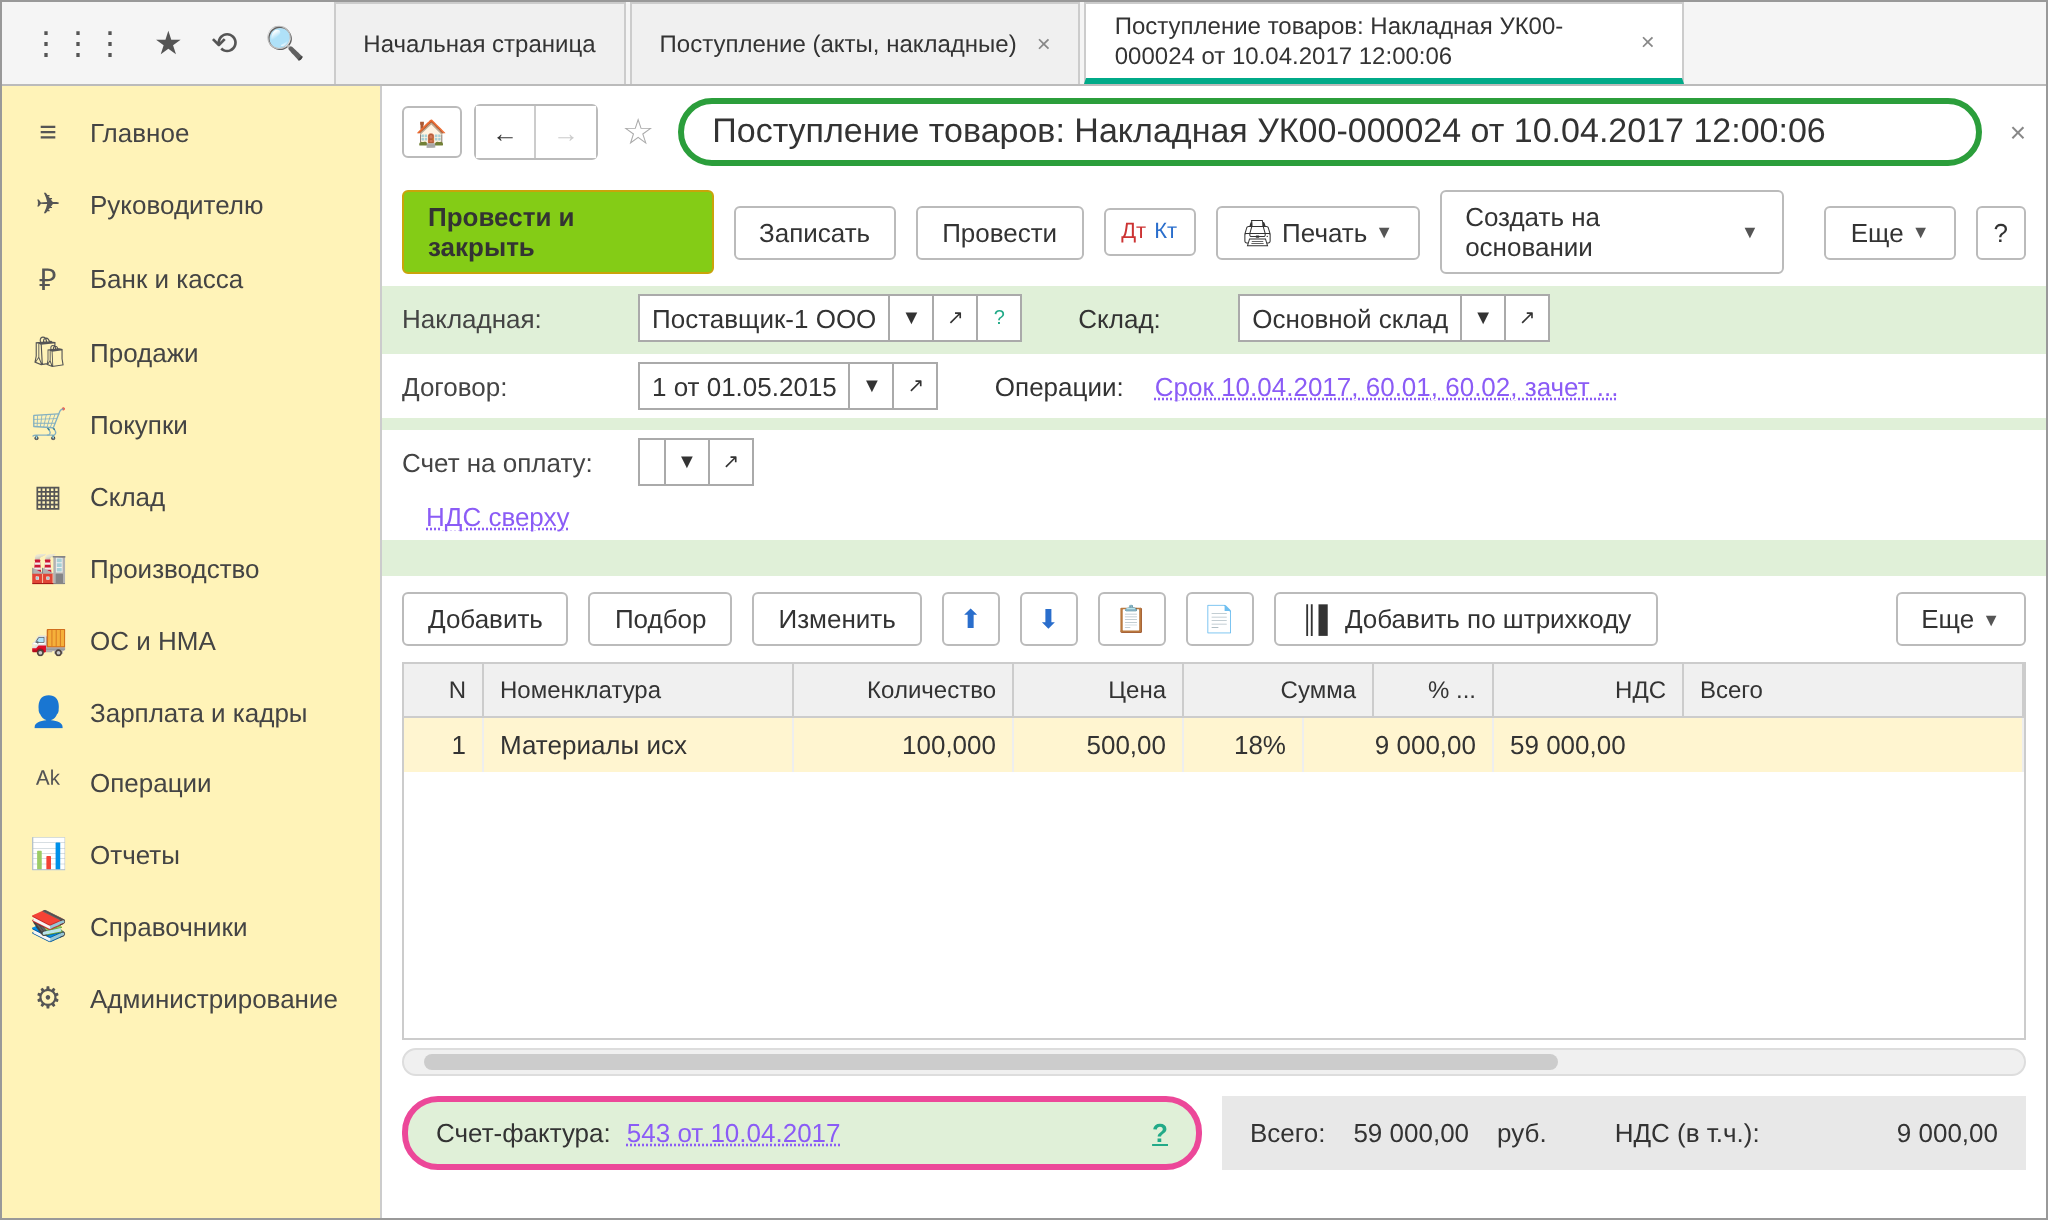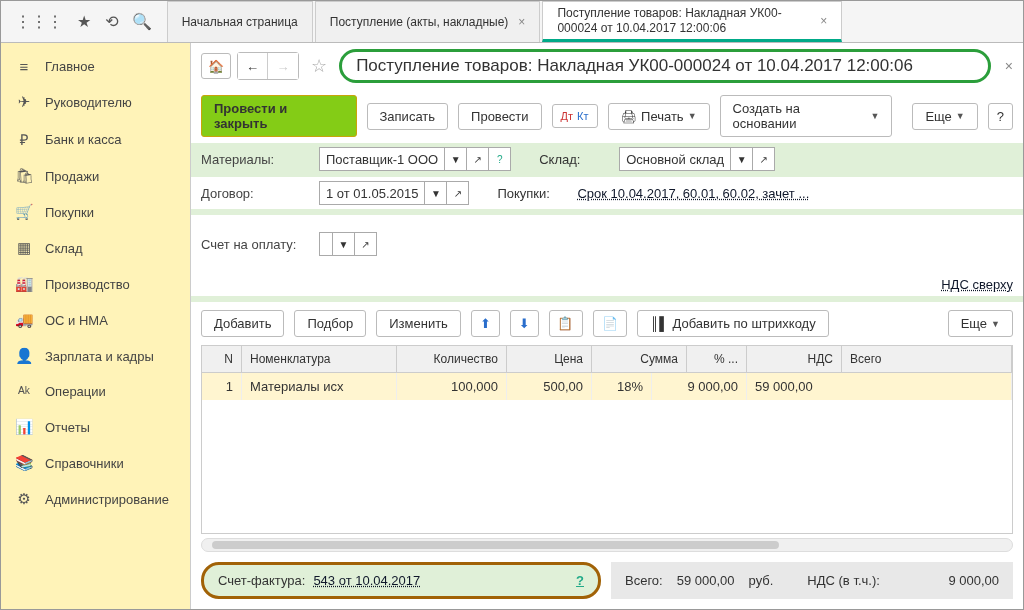--- a/index.html
+++ b/index.html
@@ -34,21 +34,21 @@
 .caret { font-size: 9px; color: #555; }
 
 .form-area { background: #e0f0d8; padding: 4px 10px 6px; display: flex; flex-direction: column; gap: 6px; }
 .form-row { display: flex; align-items: center; gap: 8px; }
 .label { width: 110px; color: #444; }
 .input { flex: 1; background: #fff; border: 1px solid #aaa; padding: 3px 6px; height: 24px; display: flex; align-items: center; }
 .input-grp { display: flex; align-items: flex-start; gap: 0; }
 .input-grp .input { max-width: 310px; }
 .icon-btn { width: 22px; height: 24px; border: 1px solid #aaa; border-left: none; background: #fff; display: flex; align-items: center; justify-content: center; font-size: 10px; cursor: pointer; }
 .right-col { margin-left: 20px; display: flex; align-items: center; gap: 10px; }
-.link { color: #0f172a; text-decoration: underline dotted; cursor: pointer; }
+.link { color: #8b5cf6; text-decoration: underline dotted; cursor: pointer; }
 
 .table-cmd { display: flex; align-items: center; gap: 10px; padding: 8px 10px; background: #fff; }
 .spacer { flex: 1; }
 
 .table { border: 1px solid #ccc; margin: 0 10px; }
 .thead, .trow { display: flex; }
 .thead { background: #f0f0f0; border-bottom: 1px solid #ccc; }
 .thead .cell { padding: 6px 8px; border-right: 1px solid #ccc; font-size: 12px; }
 .trow { background: #fff5d0; }
 .trow .cell { padding: 6px 8px; border-right: 1px solid #eee; }
@@ -59,21 +59,21 @@
 .c-sum { width: 95px; text-align: right; }
 .c-pct { width: 60px; text-align: right; }
 .c-nds { width: 95px; text-align: right; }
 .c-tot { flex: 1; }
 
 .table-body { height: 160px; background: #fff; }
 .hscroll { height: 14px; background: #f0f0f0; margin: 4px 10px 0; border: 1px solid #ddd; border-radius: 7px; position: relative; }
 .hscroll::before { content: ''; position: absolute; left: 10px; top: 2px; width: 70%; height: 8px; background: #ccc; border-radius: 4px; }
 
 .footer-area { display: flex; margin: 10px 10px 0; gap: 10px; }
-.invoice-box { border: 3px solid #a16207; border-radius: 18px; background: #e0f0d8; padding: 8px 14px; display: flex; align-items: center; gap: 8px; width: 400px; }
+.invoice-box { border: 3px solid #ec4899; border-radius: 18px; background: #e0f0d8; padding: 8px 14px; display: flex; align-items: center; gap: 8px; width: 400px; }
 .invoice-box .q { color: #2a8; margin-left: auto; font-weight: bold; text-decoration: underline; }
 .totals { background: #e8e8e8; flex: 1; padding: 0 14px; display: flex; align-items: center; gap: 14px; font-size: 13px; }
 </style>
 </head>
 <body>
 
 <div class="topbar">
   <div class="topbar-icons">
     <span>⋮⋮⋮</span>
     <span>★</span>
@@ -179,21 +179,21 @@
       <div class="spacer"></div>
       <div class="btn">
           <span>Еще</span> 
           <span class="caret">▼</span>
         </div>
       <div class="btn icon">?</div>
     </div>
 
     <div class="form-area">
       <div class="form-row">
-        <span class="label">Материалы:</span>
+        <span class="label">Накладная:</span>
         <div class="input-grp">
           <div class="input">Поставщик-1 ООО</div>
           <div class="icon-btn">▼</div>
           <div class="icon-btn">↗</div>
           <div class="icon-btn" style="color:#2a8">?</div>
         </div>
         <div class="right-col">
           <span style="width:70px">Склад:</span>
           <div class="input-grp">
             <div class="input" style="max-width:180px">Основной склад</div>
@@ -203,33 +203,33 @@
         </div>
       </div>
       <div class="form-row" style="background:#fff;margin:0 -10px;padding:4px 10px">
         <span class="label">Договор:</span>
         <div class="input-grp">
           <div class="input">1 от 01.05.2015</div>
           <div class="icon-btn">▼</div>
           <div class="icon-btn">↗</div>
         </div>
         <div class="right-col">
-          <span style="width:70px">Покупки:</span>
+          <span style="width:70px">Операции:</span>
           <span class="link">Срок 10.04.2017, 60.01, 60.02, зачет ...</span>
         </div>
       </div>
-      <div class="form-row" style="background:#fff;margin:0 -10px;padding:17px 10px">
+      <div class="form-row" style="background:#fff;margin:0 -10px;padding:4px 10px">
         <span class="label">Счет на оплату:</span>
         <div class="input-grp">
           <div class="input"></div>
           <div class="icon-btn">▼</div>
           <div class="icon-btn">↗</div>
         </div>
       </div>
-      <div class="form-row" style="background:#fff;margin:-6px -10px 0;padding:4px 10px;justify-content:flex-end">
+      <div class="form-row" style="background:#fff;margin:-6px -10px 12px;padding:4px 22px;">
         <span class="link">НДС сверху</span>
       </div>
     </div>
 
     <div class="table-cmd">
       <div class="btn">Добавить</div>
       <div class="btn">Подбор</div>
       <div class="btn">Изменить</div>
       <div class="btn icon" style="color:#2a6ecc">⬆</div>
       <div class="btn icon" style="color:#2a6ecc">⬇</div>

